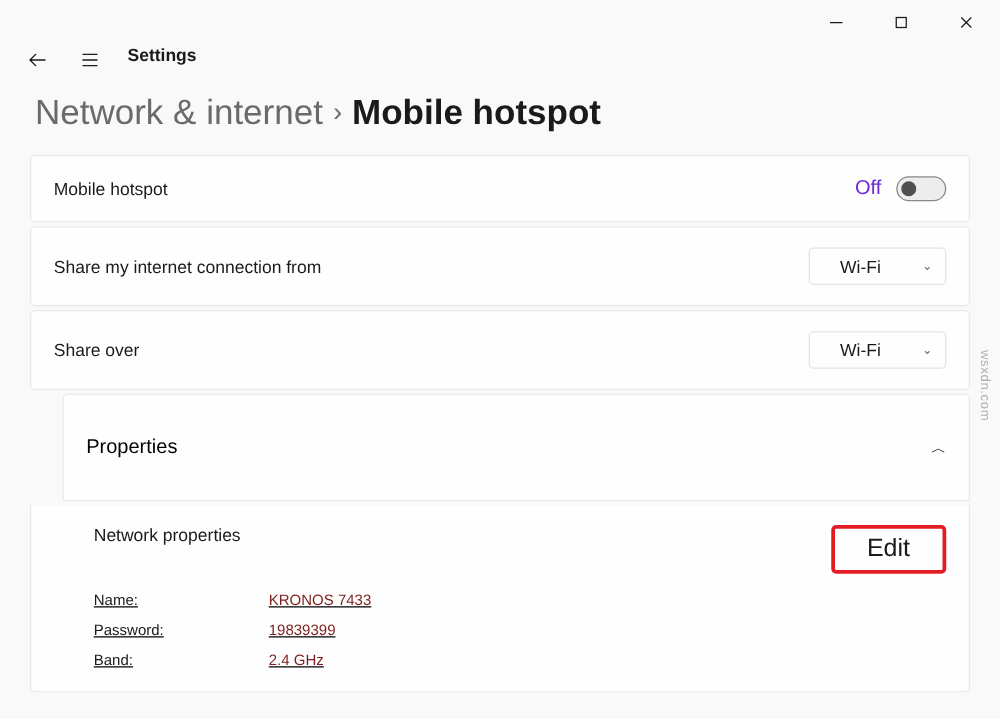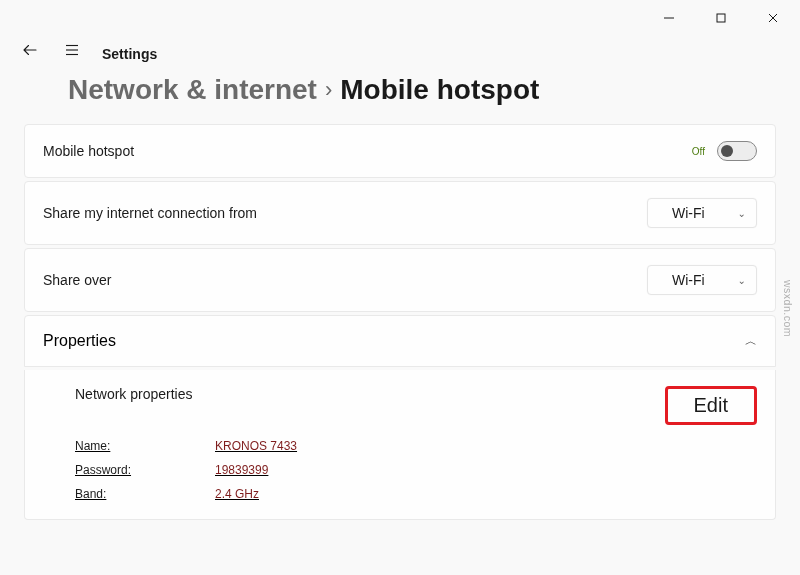--- a/index.html
+++ b/index.html
@@ -1,36 +1,36 @@
 <!DOCTYPE html>
 <html><head>
   <meta charset="utf-8">
   <style>
     * { box-sizing: border-box; margin: 0; padding: 0; font-family: "Segoe UI", -apple-system, sans-serif; }
     body { background: #f9f9f9; width: 800px; height: 575px; overflow: hidden; }
     .titlebar { height: 36px; display: flex; align-items: center; justify-content: flex-end; padding-right: 4px; gap: 6px; }
     .titlebar .win-btn { width: 46px; height: 32px; display: flex; align-items: center; justify-content: center; color: #1a1a1a; }
     .titlebar .win-btn svg { width: 12px; height: 12px; }
-    .header-row { display: flex; align-items: flex-end; gap: 18px; padding: 0 18px 6px 18px; height: 32px; }
+    .header-row { display: flex; align-items: flex-start; gap: 18px; padding: 0 18px 6px 18px; height: 32px; }
     .header-row .icon-btn { width: 24px; height: 24px; display: flex; align-items: center; justify-content: center; color: #1a1a1a; }
     .header-row .settings-title { font-size: 14px; font-weight: 600; color: #1a1a1a; }
     .breadcrumb { padding: 6px 28px 18px 28px; display: flex; align-items: center; gap: 8px; }
-    .breadcrumb .parent { font-size: 28px; font-weight: 700; color: #6a6a6a; margin-left: 40px; }
+    .breadcrumb .parent { font-size: 28px; font-weight: 400; color: #6a6a6a; }
     .breadcrumb .sep { font-size: 22px; color: #6a6a6a; font-weight: 400; }
     .breadcrumb .current { font-size: 28px; font-weight: 600; color: #1a1a1a; }
     .content { padding: 0 24px; display: flex; flex-direction: column; gap: 3px; }
     .card { background: #fefefe; border: 1px solid #e9e9e9; border-radius: 4px; padding: 16px 18px; display: flex; align-items: center; justify-content: space-between; }
     .card .label { font-size: 14px; color: #1a1a1a; }
     .toggle-wrap { display: flex; align-items: center; gap: 12px; }
-    .toggle-state { font-size: 10px; color: #4d7c0f; }
+    .toggle-state { font-size: 16px; color: #6d28d9; }
     .toggle { width: 40px; height: 20px; border-radius: 10px; border: 1px solid #888; background: #ededed; position: relative; }
     .toggle .thumb { position: absolute; left: 3px; top: 3px; width: 12px; height: 12px; border-radius: 50%; background: #505050; }
     .dropdown { border: 1px solid #e5e5e5; background: #fefefe; border-radius: 4px; padding: 6px 32px 6px 24px; font-size: 14px; color: #1a1a1a; position: relative; min-width: 110px; box-shadow: 0 0 0 0.5px rgba(0,0,0,0.02); }
     .dropdown .chev { position: absolute; right: 10px; top: 50%; transform: translateY(-50%); font-size: 10px; color: #666; }
-    .props-header { background: #fefefe; border: 1px solid #e9e9e9; border-top-left-radius: 4px; border-top-right-radius: 4px; padding: 16px 18px; display: flex; align-items: center; justify-content: space-between; }
+    .props-header { background: #fefefe; border: 1px solid #e9e9e9; border-top-left-radius: 4px; border-top-right-radius: 4px; padding: 33px 18px; display: flex; align-items: center; justify-content: space-between; margin-left: 26px; }
     .props-body { background: #fefefe; border: 1px solid #e9e9e9; border-top: none; border-bottom-left-radius: 4px; border-bottom-right-radius: 4px; padding: 16px 18px 18px 50px; }
     .np-row { display: flex; align-items: flex-start; justify-content: space-between; margin-bottom: 14px; }
     .np-row .np-label { font-size: 14px; color: #1a1a1a; }
     .edit-btn { border: 3px solid #e31b23; background: #fefefe; padding: 5px 26px; font-size: 20px; color: #1a1a1a; border-radius: 4px; }
     .kv-table { display: grid; grid-template-columns: 140px 1fr; row-gap: 10px; font-size: 12px; text-decoration: underline; }
     .kv-table .k { color: #1a1a1a; }
     .kv-table .v { color: #7f1d1d; }
     .chevron-up { font-size: 12px; color: #1a1a1a; }
     .watermark { position: absolute; right: 6px; top: 280px; font-size: 10.5px; color: #b0b0b0; writing-mode: vertical-rl; letter-spacing: 0.5px; }
   </style>

